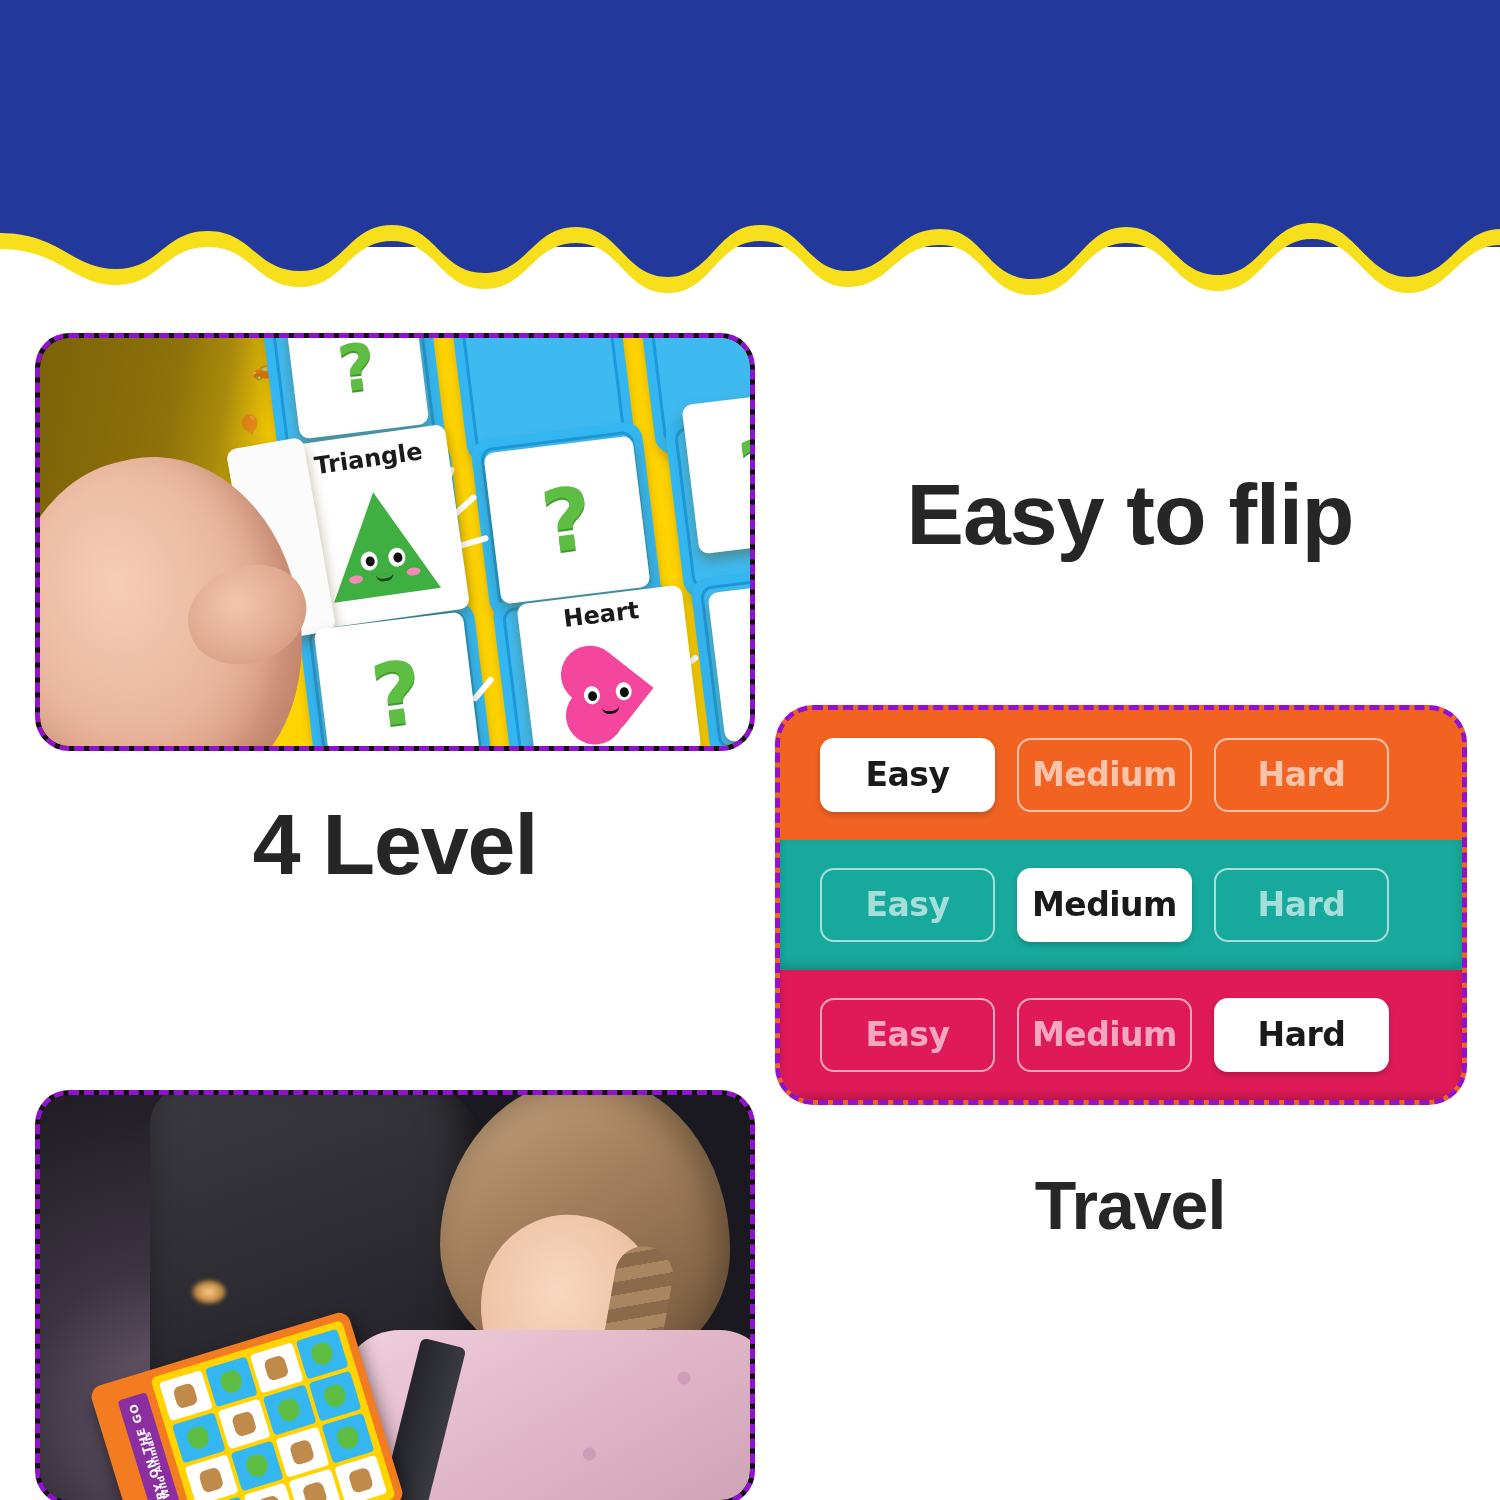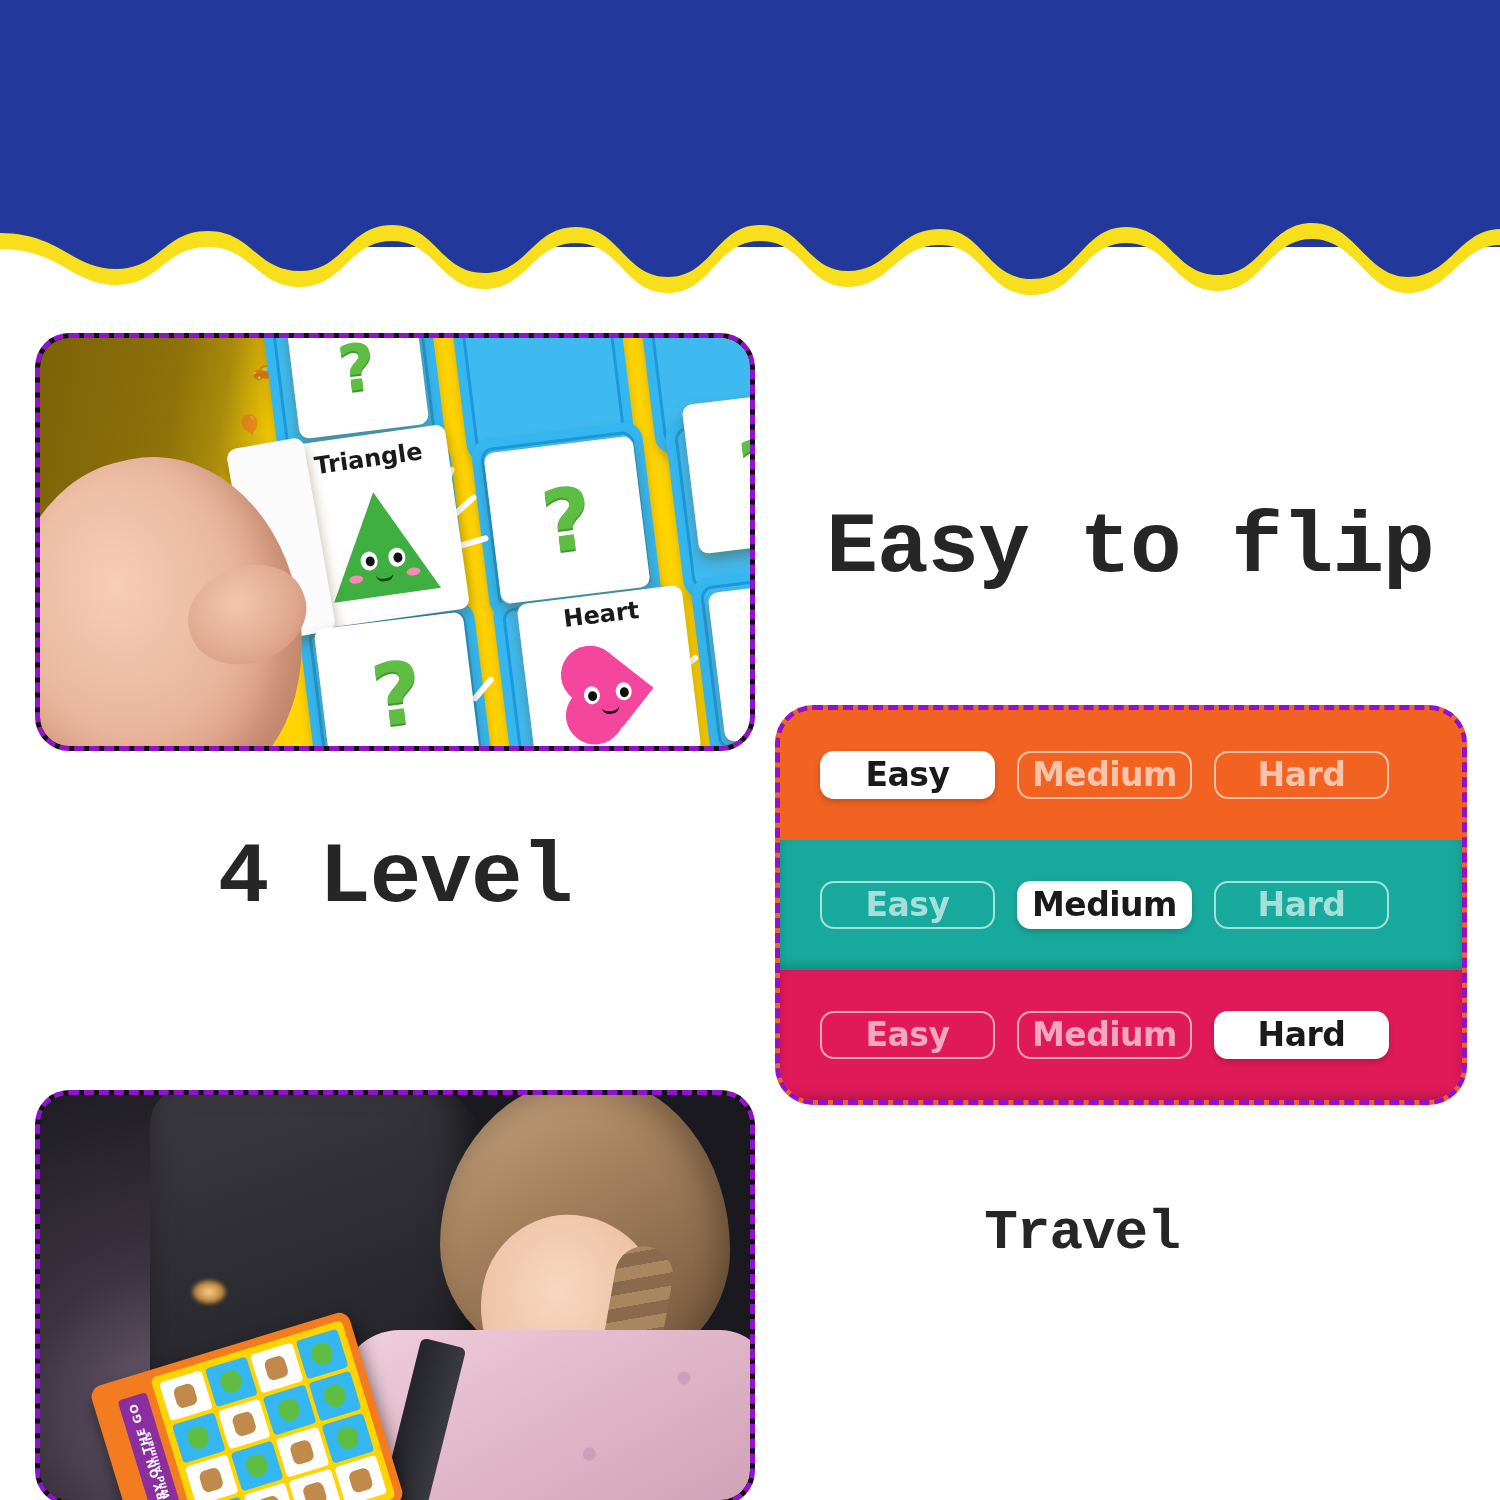--- a/index.html
+++ b/index.html
@@ -199,51 +199,50 @@
     transform:rotate(-90deg);
     font-size:11px; color:#fff; font-weight:bold; letter-spacing:1px;
     text-align:center;
     font-family:"DejaVu Sans", sans-serif;
   }
 
   
   .headline{
     position:absolute;
     color:#262626;
-    font-family:Liberation Mono, monospace;
+    font-family:Liberation Sans, sans-serif;
     font-weight:bold;
     text-align:center;
     line-height:1.04;
     letter-spacing:-1px;
-    margin-top:34px;
   }
   #hl-easy-flip{ left:790px; top:470px; width:680px; font-size:86px; }
   #hl-3level{ left:50px;  top:800px;  width:690px; font-size:86px; }
-  #hl-travel{ left:742px; top:1170px; width:680px; font-size:56px; }
+  #hl-travel{ left:790px; top:1170px; width:680px; font-size:68px; }
 
   
   #level-selector{
     position:absolute; left:775px; top:705px; width:692px; height:400px;
     border:5px dashed #9012CC;
     border-radius:38px;
     overflow:hidden;
     background:#F26322;
   }
   .level-row{
     position:relative;
     height:33.3333%;
     display:flex; align-items:center;
     padding-left:40px;
     gap:22px;
   }
   .level-row.easy  { background:#F26322; }
   .level-row.medium{ background:#17AA9C; box-shadow:0 -5px 10px rgba(0,0,0,.18) inset; }
   .level-row.hard  { background:#E01A59; box-shadow:0 -5px 10px rgba(0,0,0,.18) inset; }
   .seg{
-    width:175px; height:48px;
+    width:175px; height:74px;
     border-radius:14px;
     display:flex; align-items:center; justify-content:center;
     font-family:"DejaVu Sans", sans-serif;
     font-size:33px; font-weight:bold;
     letter-spacing:-.5px;
   }
   .seg.off{
     border:2.5px solid rgba(255,255,255,.62);
     color:rgba(255,255,255,.62);
     background:transparent;

